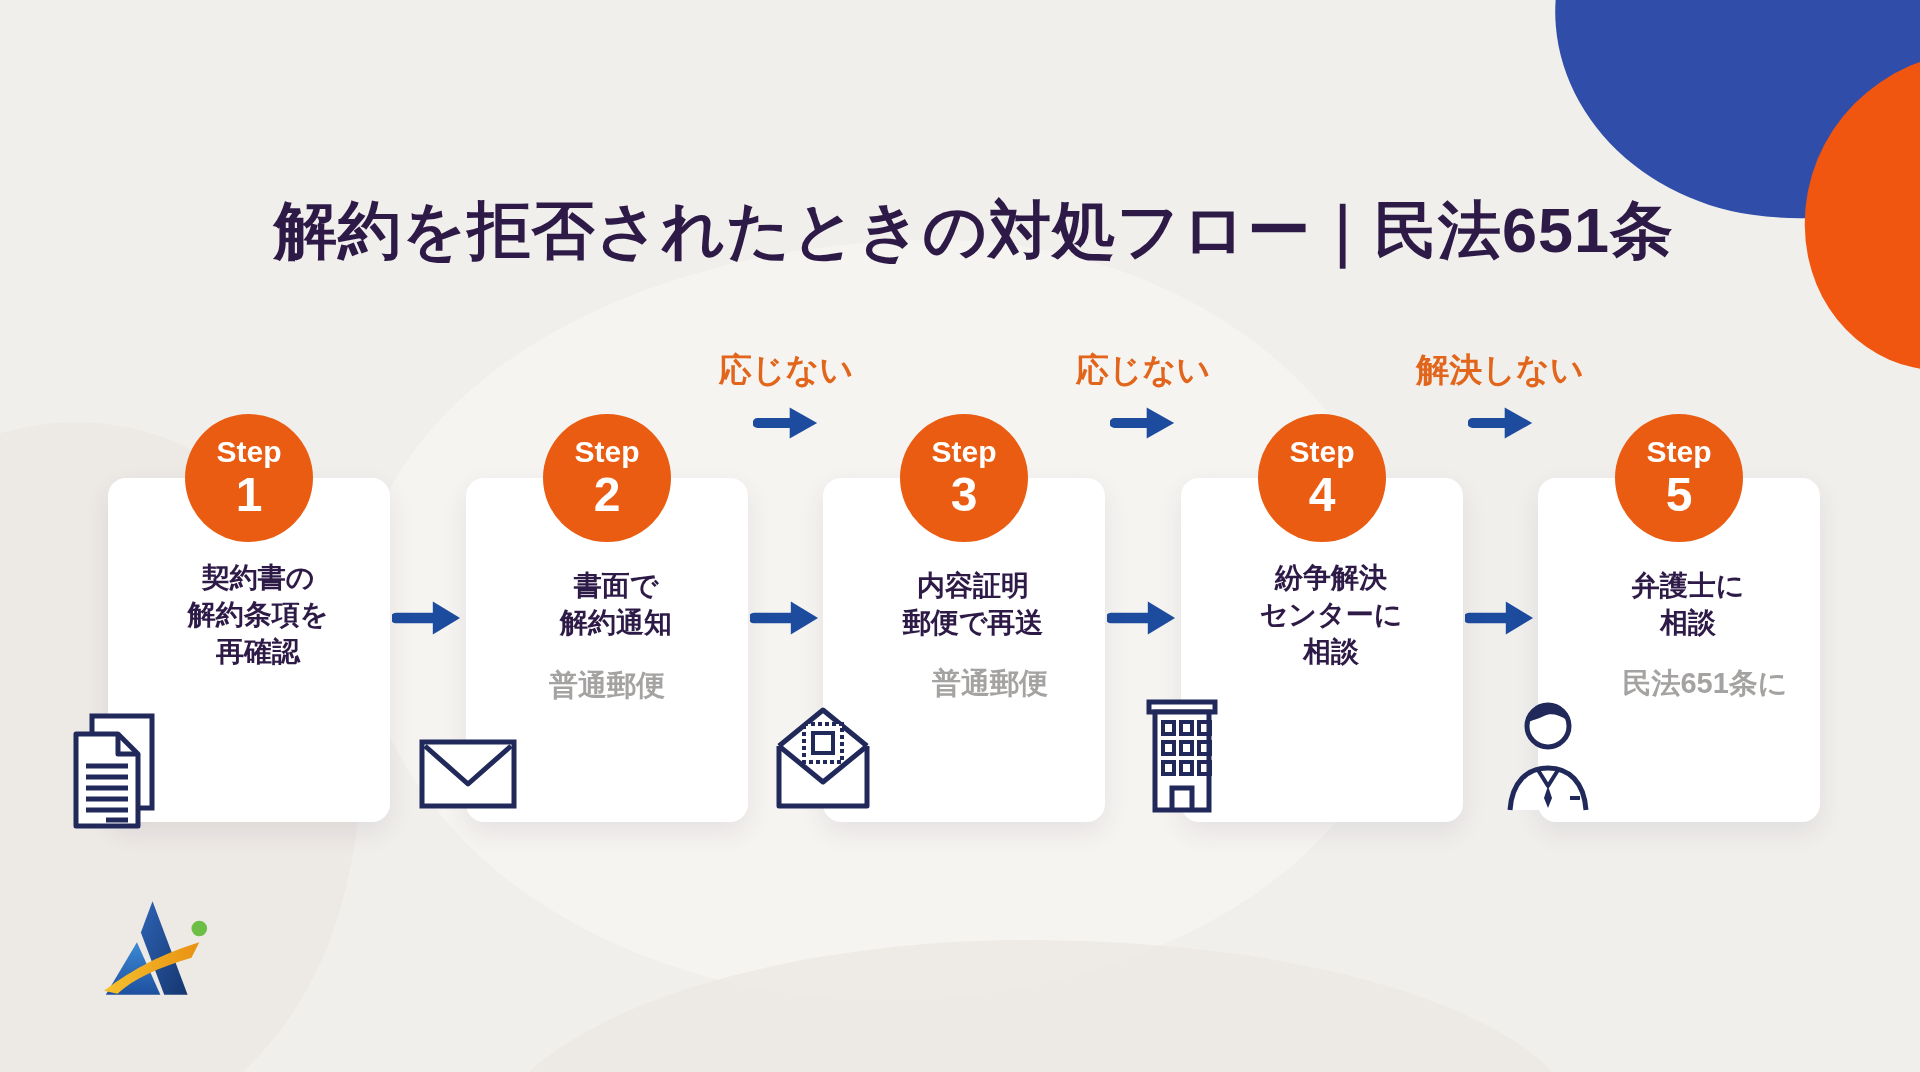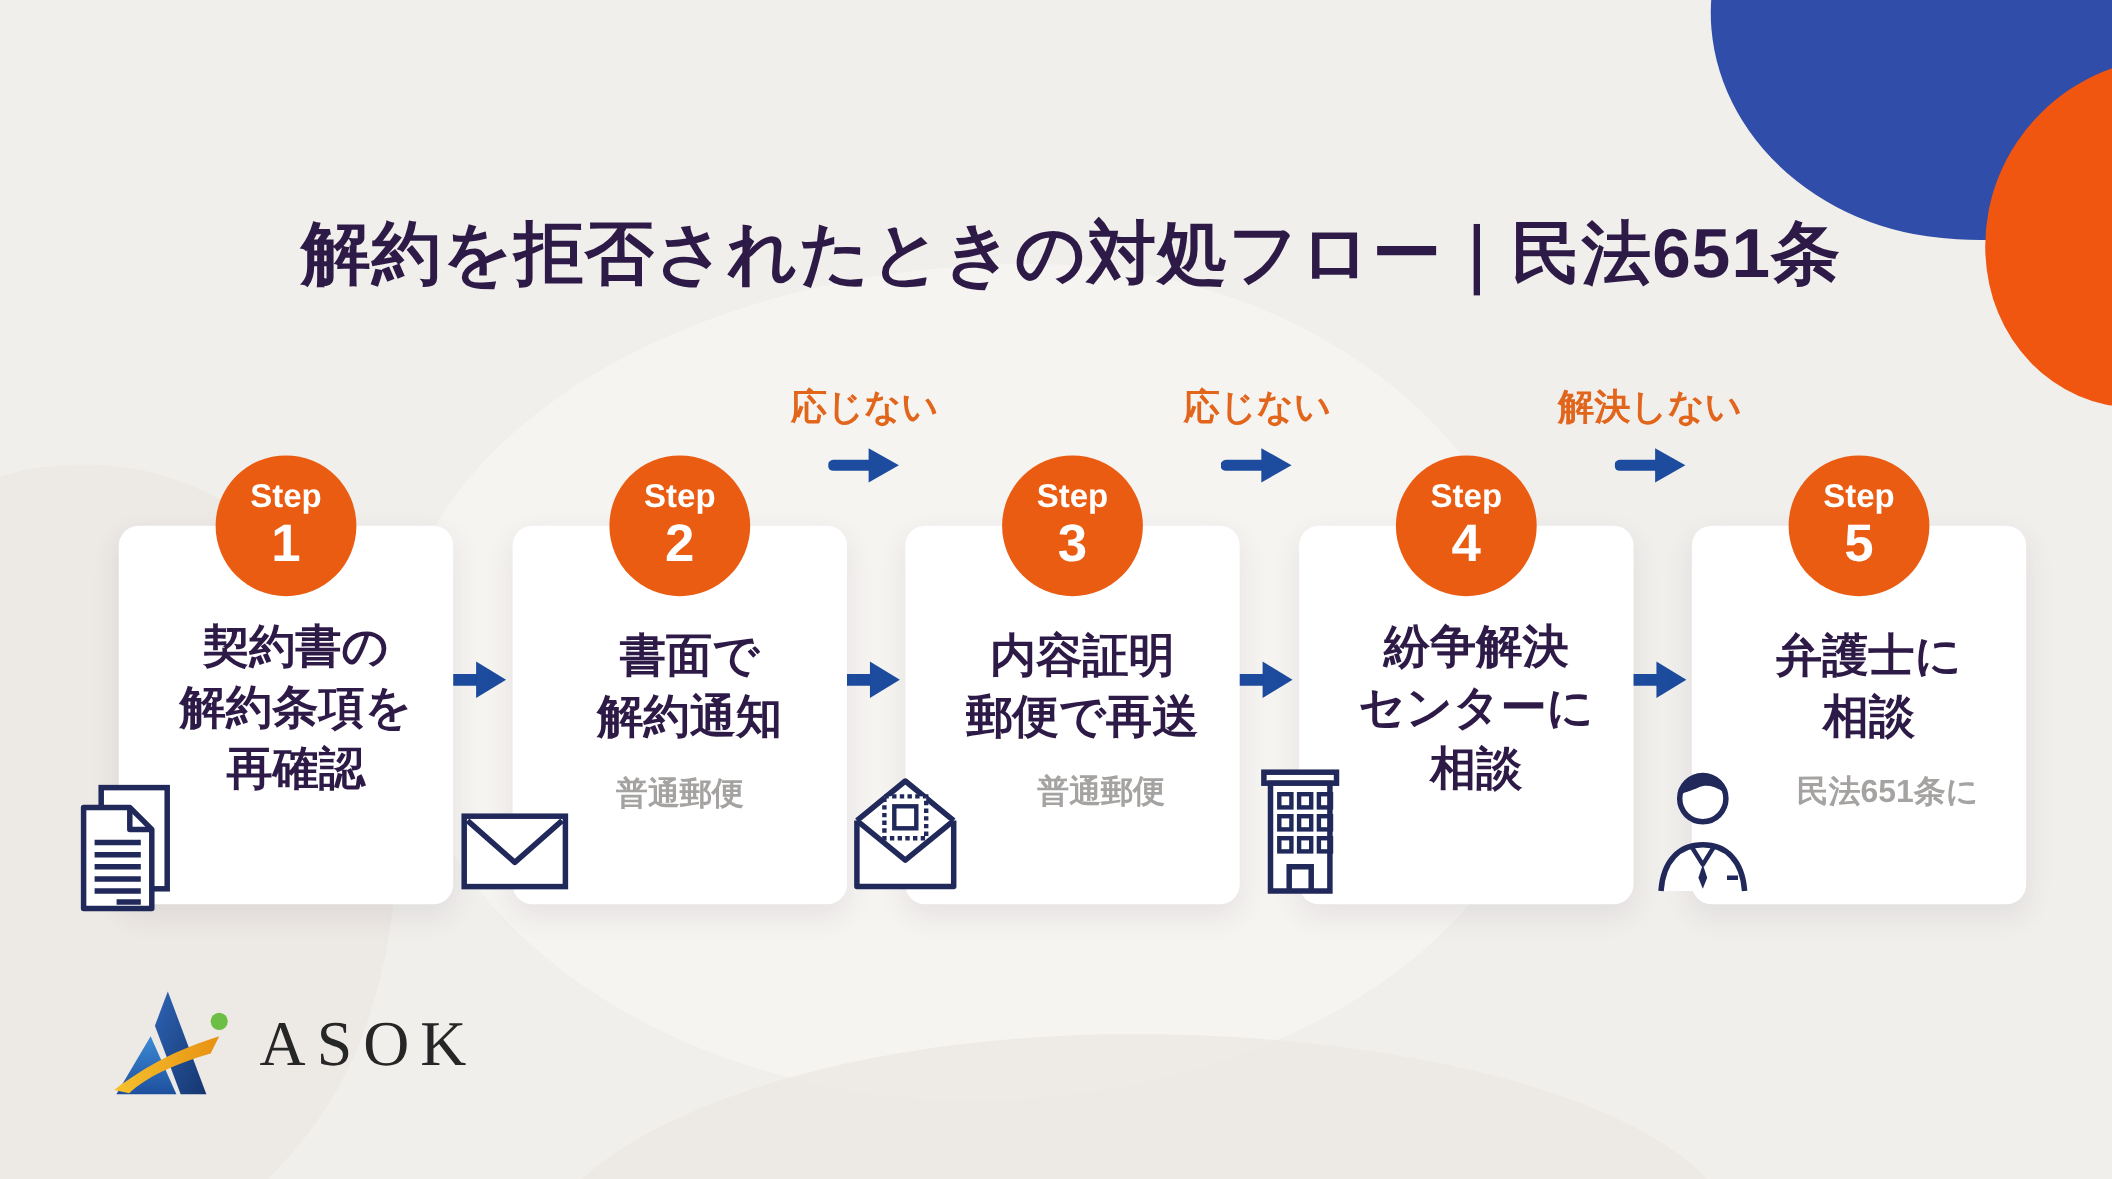--- a/index.html
+++ b/index.html
@@ -21,32 +21,32 @@
   .blob-blue{position:absolute;left:1552px;top:-140px;width:500px;height:360px;background:#2F4DA9;
              border-radius:38% 62% 55% 45%/45% 40% 60% 55%;transform:rotate(8deg);}
   .blob-orange{position:absolute;left:1802px;top:58px;width:290px;height:310px;background:#F0560F;
              border-radius:60% 40% 55% 45%/55% 60% 40% 45%;transform:rotate(-12deg);}
 
   
   .page-title{position:absolute;left:0;top:146px;width:1920px;text-align:center;
               font-size:63px;font-weight:900;color:#2E1A47;letter-spacing:1px;padding-left:14px;}
 
   
-  .card{position:absolute;top:478px;width:304px;height:344px;background:#FFFFFF;
+  .card{position:absolute;top:478px;width:282px;height:344px;background:#FFFFFF;
         border-radius:18px;box-shadow:0 10px 26px rgba(55,40,80,0.09);}
   .card.c1{left:108px;} .card.c2{left:466px;} .card.c3{left:823px;}
   .card.c4{left:1181px;} .card.c5{left:1538px;}
 
   .badge{position:absolute;top:-64px;left:50%;transform:translateX(-50%);
          width:128px;height:128px;border-radius:50%;background:#EA5C12;color:#fff;
          display:flex;flex-direction:column;align-items:center;justify-content:center;}
   .badge .b-word{font-size:30px;font-weight:700;line-height:1.05;}
   .badge .b-num{font-size:48px;font-weight:700;line-height:1.05;margin-top:2px;}
 
-  .step-title{margin-top:82px;text-align:center;font-size:42px;font-weight:800;
+  .step-title{margin-top:82px;text-align:center;font-size:28px;font-weight:800;
               color:#2E1A47;line-height:1.32;margin-left:18px;}
   .card.c2 .step-title,.card.c3 .step-title,.card.c5 .step-title{margin-top:90px;}
 
   .step-sub{font-size:29px;font-weight:700;color:#A5A3A1;line-height:1.35;}
   .sub-center{margin-top:24px;text-align:center;}
   .sub-right{margin-top:22px;text-align:center;padding-left:52px;}
 
   .card .icon{position:absolute;}
   .icon-doc{left:-42px;bottom:-10px;}
   .icon-env{left:-48px;bottom:12px;}
@@ -235,16 +235,15 @@
         <linearGradient id="gY" x1="0" y1="0" x2="1" y2="0">
           <stop offset="0" stop-color="#F5C12E"></stop>
             <stop offset="1" stop-color="#E89212"></stop>
         </linearGradient>
       </defs>
       <polygon points="56,2 92,98 68,98 44,34" fill="url(#gB)"></polygon>
       <polygon points="40,44 64,98 8,98" fill="url(#gL)"></polygon>
       <path d="M6 94 C38 70 66 56 104 44 L96 60 C62 70 36 82 20 97 Z" fill="url(#gY)"></path>
       <circle cx="104" cy="30" r="8" fill="#6CBE45"></circle>
     </svg>
-    <span class="brand-text">ASOK</span>
   </div>
 
 </div>
 
 </body></html>

